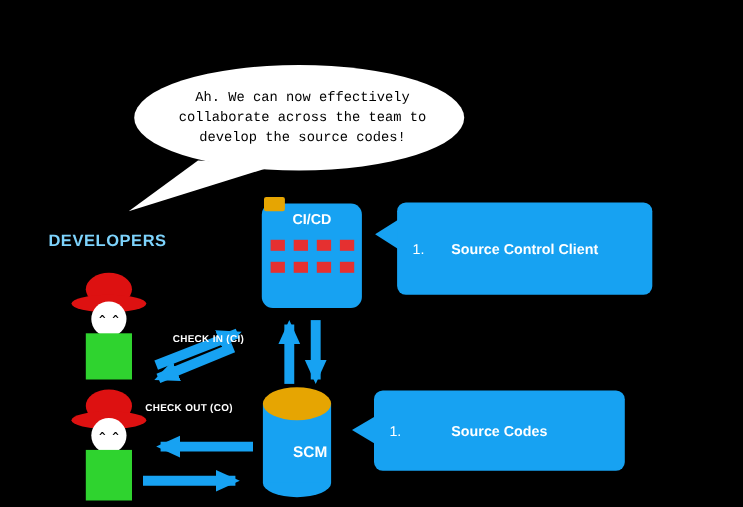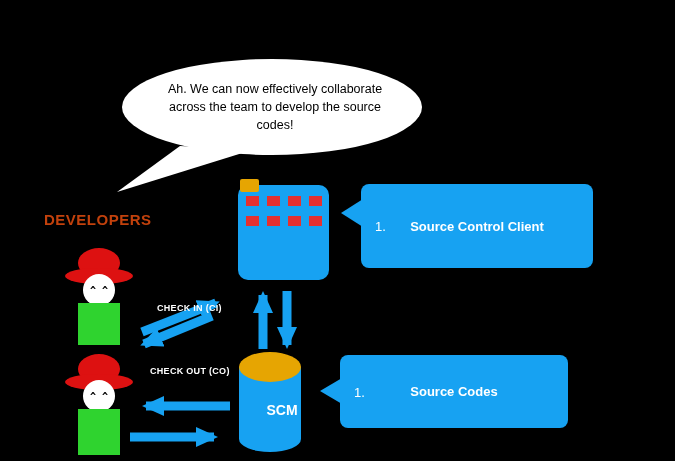--- a/index.html
+++ b/index.html
@@ -22,26 +22,27 @@
   }
   .abs { position: absolute; }
 
   
   .bubble-text {
     left: 150px; top: 80px; width: 250px;
     color: #000000;
     font-size: 12.5px;
     line-height: 1.45;
     text-align: center;
+    font-family: Liberation Mono, monospace;
   }
 
   
   .developers-label {
     left: 44px; top: 211px;
-    color: #c2410c;
+    color: #7dd3fc;
     font-size: 15px;
     font-weight: bold;
     letter-spacing: 0.5px;
   }
 
   
   .cicd-box {
     left: 238px; top: 185px;
     width: 91px; height: 95px;
     background: #17a2f2;
@@ -108,21 +109,21 @@
 
   
   .arrow-label {
     color: #ffffff;
     font-size: 9px;
     font-weight: bold;
     letter-spacing: 0.3px;
     margin-top: 16px;
   }
   .check-in-label  { left: 157px; top: 287px; }
-  .check-out-label { left: 150px; top: 350px; }
+  .check-out-label { left: 132px; top: 350px; }
 
   .dev-face-text {
     font-family: "DejaVu Sans Mono", monospace;
     font-size: 10px;
     font-weight: bold;
     fill: #000000;
     text-anchor: middle;
   }
 </style>
 </head>
@@ -171,20 +172,21 @@
     <line x1="287" y1="291" x2="287" y2="345" stroke="#17a2f2" stroke-width="9" marker-end="url(#ah)"></line>
     <line x1="230" y1="406" x2="146" y2="406" stroke="#17a2f2" stroke-width="9" marker-end="url(#ah)"></line>
     <line x1="130" y1="437" x2="214" y2="437" stroke="#17a2f2" stroke-width="9" marker-end="url(#ah)"></line>
   </svg>
 
   <div class="abs bubble-text">Ah. We can now effectively collaborate across the team to develop the source codes!</div>
 
   <div class="abs developers-label">DEVELOPERS</div>
 
   <div class="abs cicd-box">
+    <div class="cicd-title">CI/CD</div>
     <div class="led-grid">
       <div class="led"></div>
       <div class="led"></div>
       <div class="led"></div>
       <div class="led"></div>
       <div class="led"></div>
       <div class="led"></div>
       <div class="led"></div>
       <div class="led"></div>
     </div>

